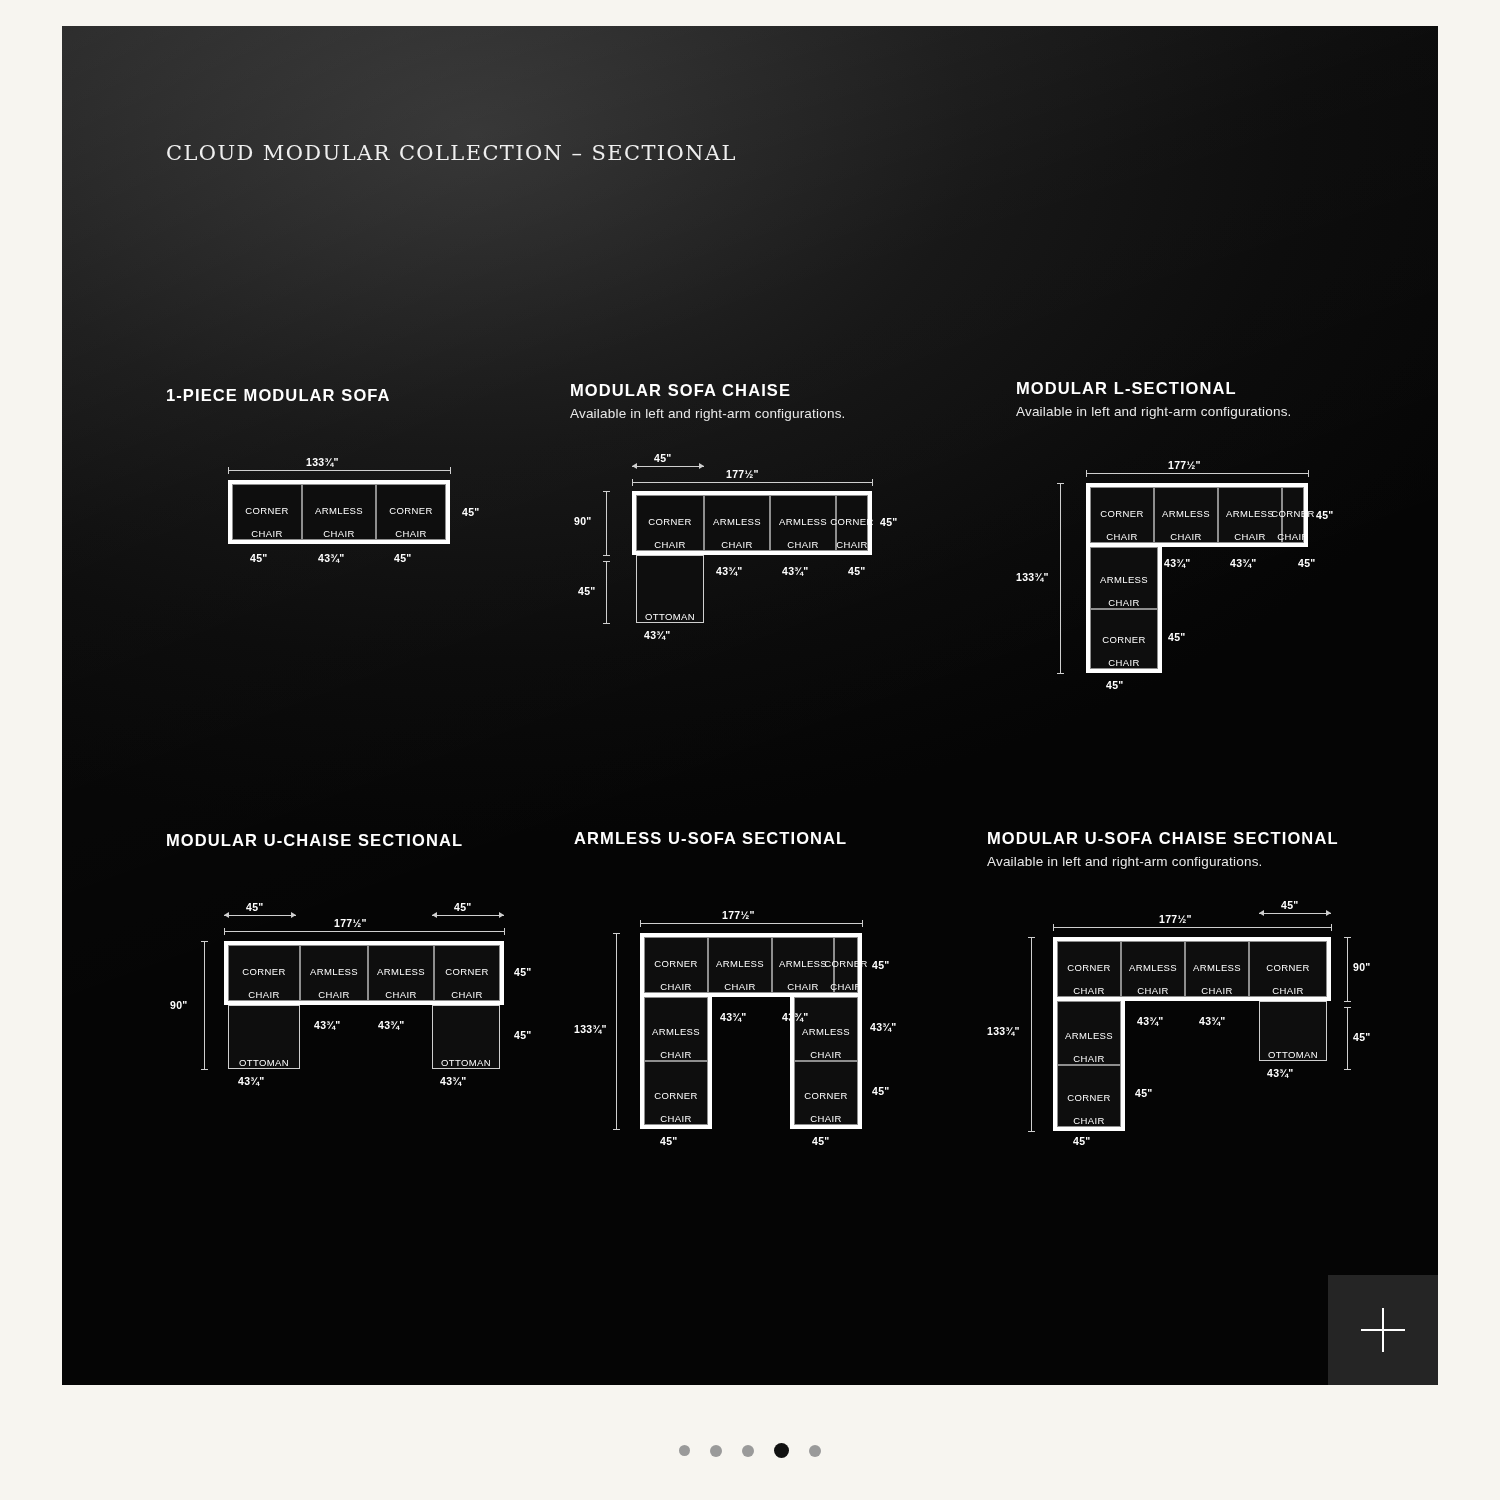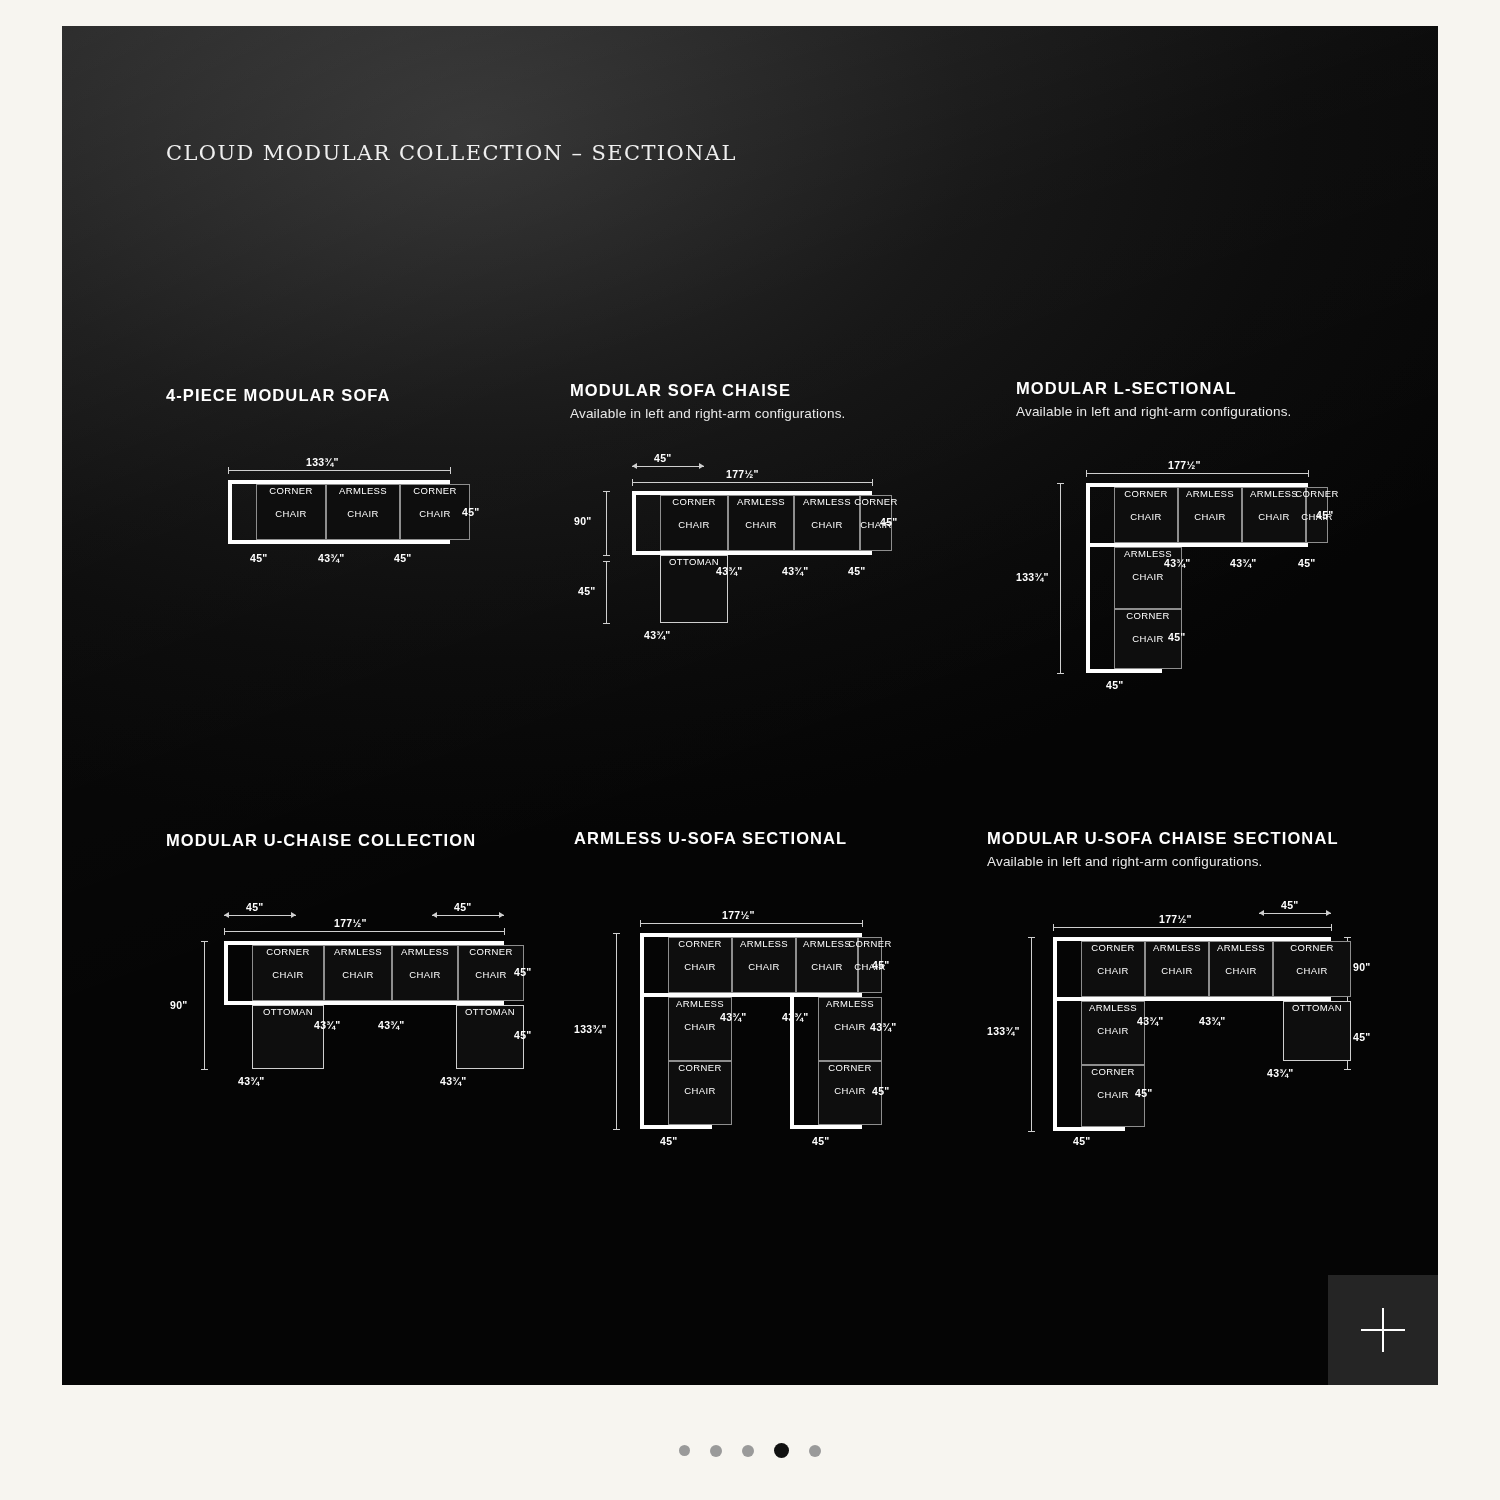--- a/index.html
+++ b/index.html
@@ -48,23 +48,22 @@
     color:#e9e9e9;white-space:nowrap;
   }
 
   .canvas{position:relative;}
   
   .mod{
     position:absolute;
     border:1px solid #8e8e8e;
     background:#0e0e0e;
     box-sizing:border-box;
-    display:flex;align-items:flex-start;justify-content:center;
+    display:flex;align-items:flex-end;justify-content:center;
     text-align:center;
-    margin-left:24px;
   }
   .mod span{
     font-size:9.5px;line-height:11.5px;letter-spacing:.4px;
     color:#fff;display:block;
   }
   
   .frame{
     position:absolute;
     border:4px solid #ffffff;
     box-sizing:border-box;
@@ -114,21 +113,21 @@
 <div id="stage">
 
   <div class="spec-sheet">
     <div class="sheet-glow"></div>
 
     <div class="header">
       <div class="eyebrow">CLOUD MODULAR COLLECTION – SECTIONAL</div>
     </div>
 
     <div class="block" style="left:104px;top:360px;width:400px;height:200px;">
-      <div class="block-title">4-PIECE MODULAR SOFA</div>
+      <div class="block-title">1-PIECE MODULAR SOFA</div>
 
       <div class="canvas" style="position:absolute;left:0;top:60px;width:400px;height:140px;">
 
         <div class="dline-h" style="left:62px;top:24px;width:222px;"></div>
         <div class="tick-v" style="left:62px;top:21px;"></div>
         <div class="tick-v" style="left:284px;top:21px;"></div>
         <div class="dim" style="left:140px;top:10px;">133¾"</div>
 
         <div class="frame" style="left:62px;top:34px;width:222px;height:64px;"></div>
 
@@ -244,21 +243,21 @@
         <div class="dim" style="left:152px;top:190px;">45"</div>
         <div class="dim" style="left:90px;top:238px;">45"</div>
 
         <div class="dim" style="left:148px;top:116px;">43¾"</div>
         <div class="dim" style="left:214px;top:116px;">43¾"</div>
         <div class="dim" style="left:282px;top:116px;">45"</div>
       </div>
     </div>
 
     <div class="block" style="left:104px;top:805px;width:420px;height:340px;">
-      <div class="block-title">MODULAR U-CHAISE COLLECTION</div>
+      <div class="block-title">MODULAR U-CHAISE SECTIONAL</div>
 
       <div class="canvas" style="position:absolute;left:0;top:60px;width:420px;height:280px;">
 
         <div class="dline-h" style="left:58px;top:24px;width:72px;"></div>
         <div class="arrow-l" style="left:58px;top:21px;"></div>
         <div class="arrow-r" style="left:125px;top:21px;"></div>
         <div class="dim" style="left:80px;top:10px;">45"</div>
 
         <div class="dline-h" style="left:266px;top:24px;width:72px;"></div>
         <div class="arrow-l" style="left:266px;top:21px;"></div>

